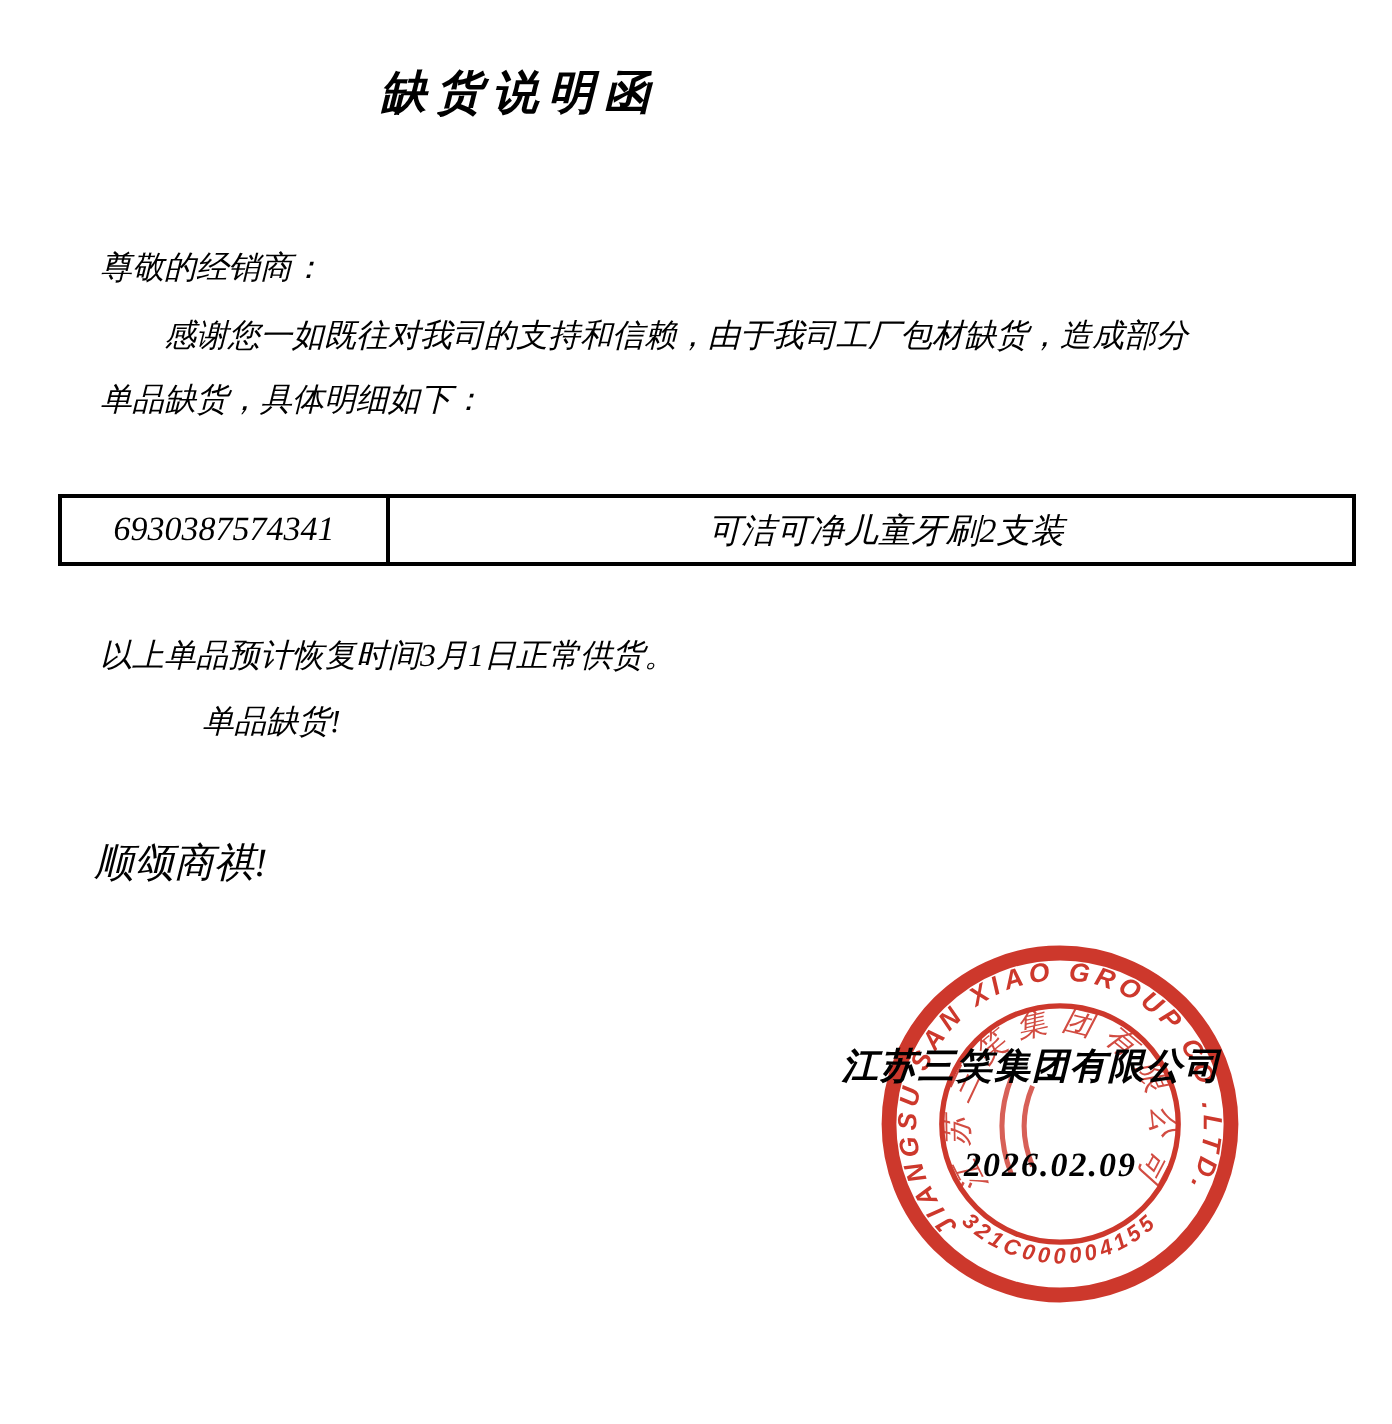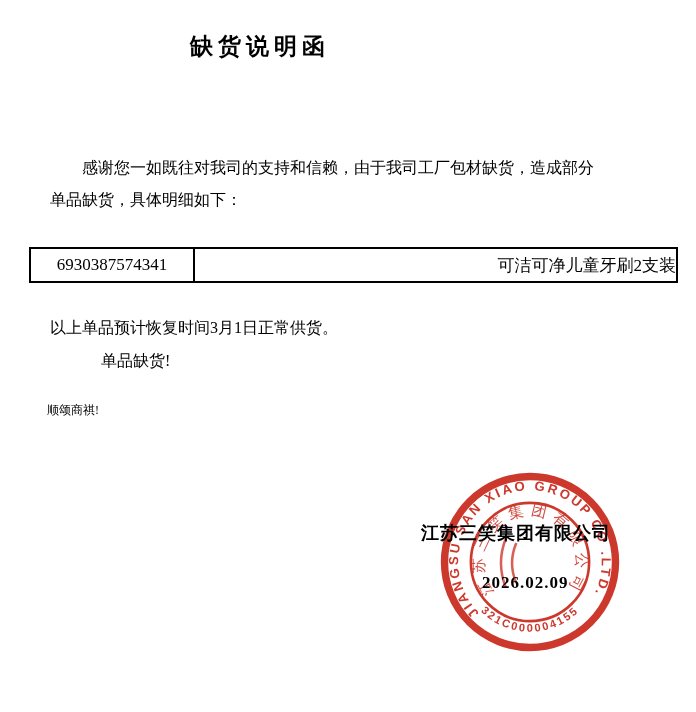--- a/index.html
+++ b/index.html
@@ -3,20 +3,21 @@
 <meta charset="utf-8">
 <style>
   html,body{margin:0;padding:0;background:#fff;}
   .page{
     position:relative;
     width:696px;height:712px;
     background:#ffffff;
     font-family:"Liberation Serif","DejaVu Serif",serif;
     color:#000;
     overflow:hidden;
+    font-style:italic;
   }
   .doc-title{
     position:absolute;left:190px;top:31px;
     font-size:23px;letter-spacing:5px;font-weight:600;
     white-space:nowrap;
   }
   .salutation{
     position:absolute;left:50px;top:124px;
     font-size:16px;white-space:nowrap;
   }
@@ -36,32 +37,32 @@
   .shortage-table td{
     border:2px solid #000;
     font-size:17px;
     height:28px;
     padding:0;
     vertical-align:middle;
     overflow:hidden;
     white-space:nowrap;
   }
   .shortage-table td.col-barcode{width:162px;text-align:center;}
-  .shortage-table td.col-product{padding-left:15px;text-align:right;}
+  .shortage-table td.col-product{padding-left:15px;text-align:center;}
   .recovery-note{
     position:absolute;left:50px;top:306px;
     font-size:16px;white-space:nowrap;margin-top:12px;
   }
   .closing{
     position:absolute;left:101px;top:351px;
     font-size:16px;white-space:nowrap;
   }
   .regards{
-    position:absolute;left:47px;top:402px;
-    font-size:12px;white-space:nowrap;
+    position:absolute;left:47px;top:418px;
+    font-size:20px;white-space:nowrap;
   }
   .company-name{
     position:absolute;left:421px;top:521px;
     font-size:18px;font-weight:600;letter-spacing:1px;
     white-space:nowrap;z-index:2;
   }
   .sign-date{
     position:absolute;left:482px;top:573px;
     font-size:17px;font-weight:bold;letter-spacing:1px;
     white-space:nowrap;z-index:2;
@@ -75,20 +76,21 @@
   }
   .stamp svg{display:block;width:100%;height:100%;}
 </style>
 </head>
 <body>
 
 <div class="page">
 
   <div class="doc-title">缺货说明函</div>
 
+  <div class="salutation">尊敬的经销商：</div>
 
   <div class="body-line1">感谢您一如既往对我司的支持和信赖，由于我司工厂包材缺货，造成部分</div>
   <div class="body-line2">单品缺货，具体明细如下：</div>
 
   <table class="shortage-table">
     <tbody>
       <tr>
         <td class="col-barcode">6930387574341</td>
         <td class="col-product">可洁可净儿童牙刷2支装</td>
       </tr>

